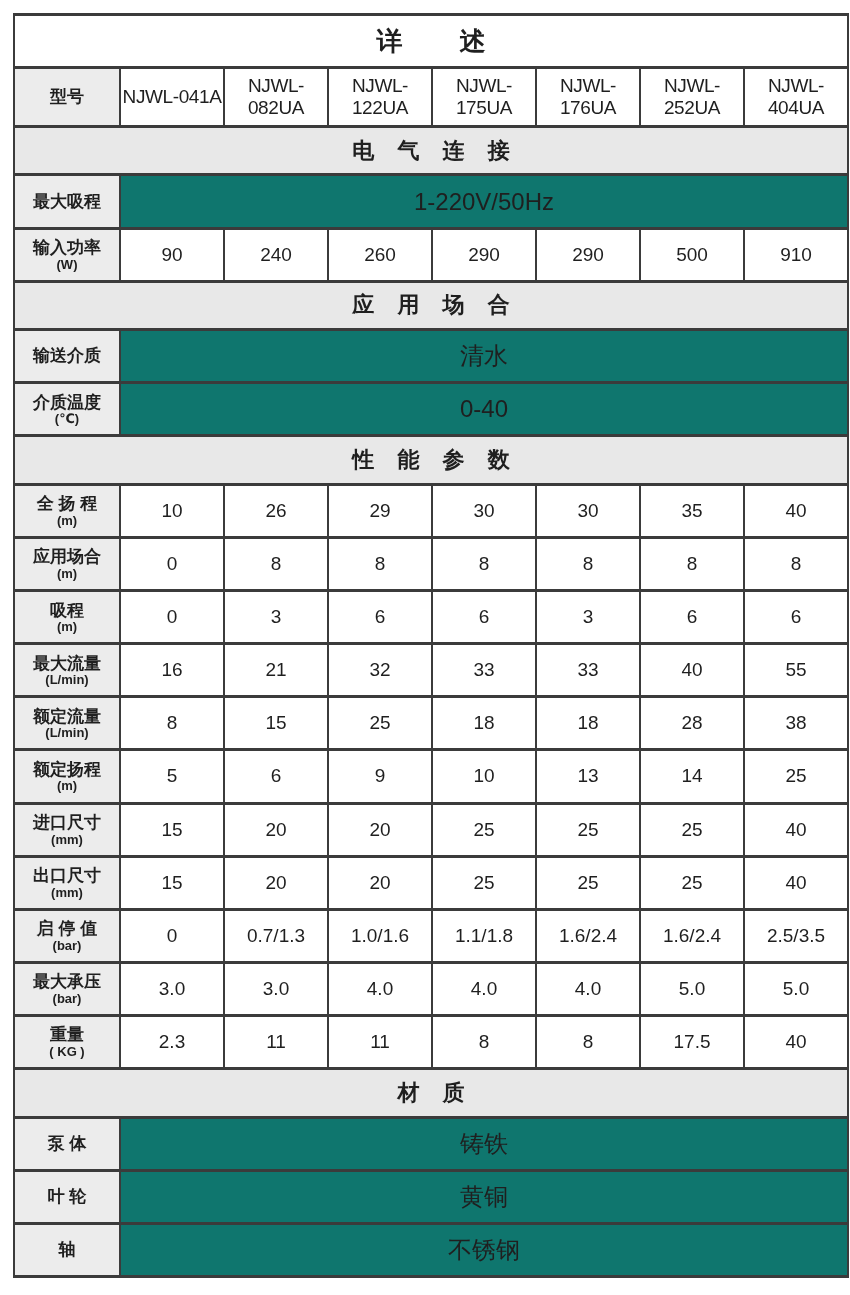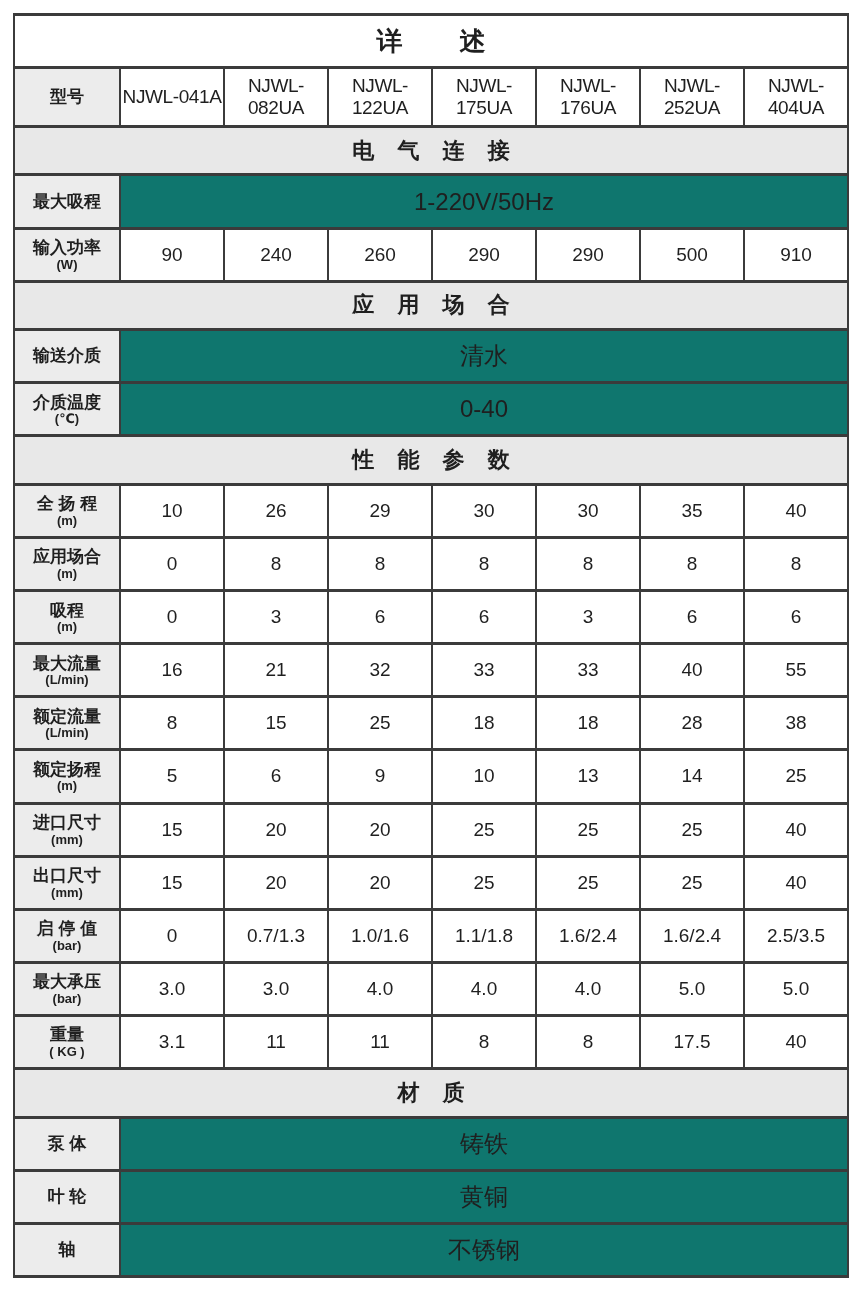--- a/index.html
+++ b/index.html
@@ -268,21 +268,21 @@
       <td>4.0</td>
       <td>4.0</td>
       <td>5.0</td>
       <td>5.0</td>
     </tr>
     <tr class="r-data">
       <th class="row-label">
         <span>重量</span>
         <span class="unit">( KG )</span>
       </th>
-      <td>3.1</td>
+      <td>2.3</td>
       <td>11</td>
       <td>11</td>
       <td>8</td>
       <td>8</td>
       <td>17.5</td>
       <td>40</td>
     </tr>
 
     <tr class="r-section">
       <td colspan="8">材质</td>

